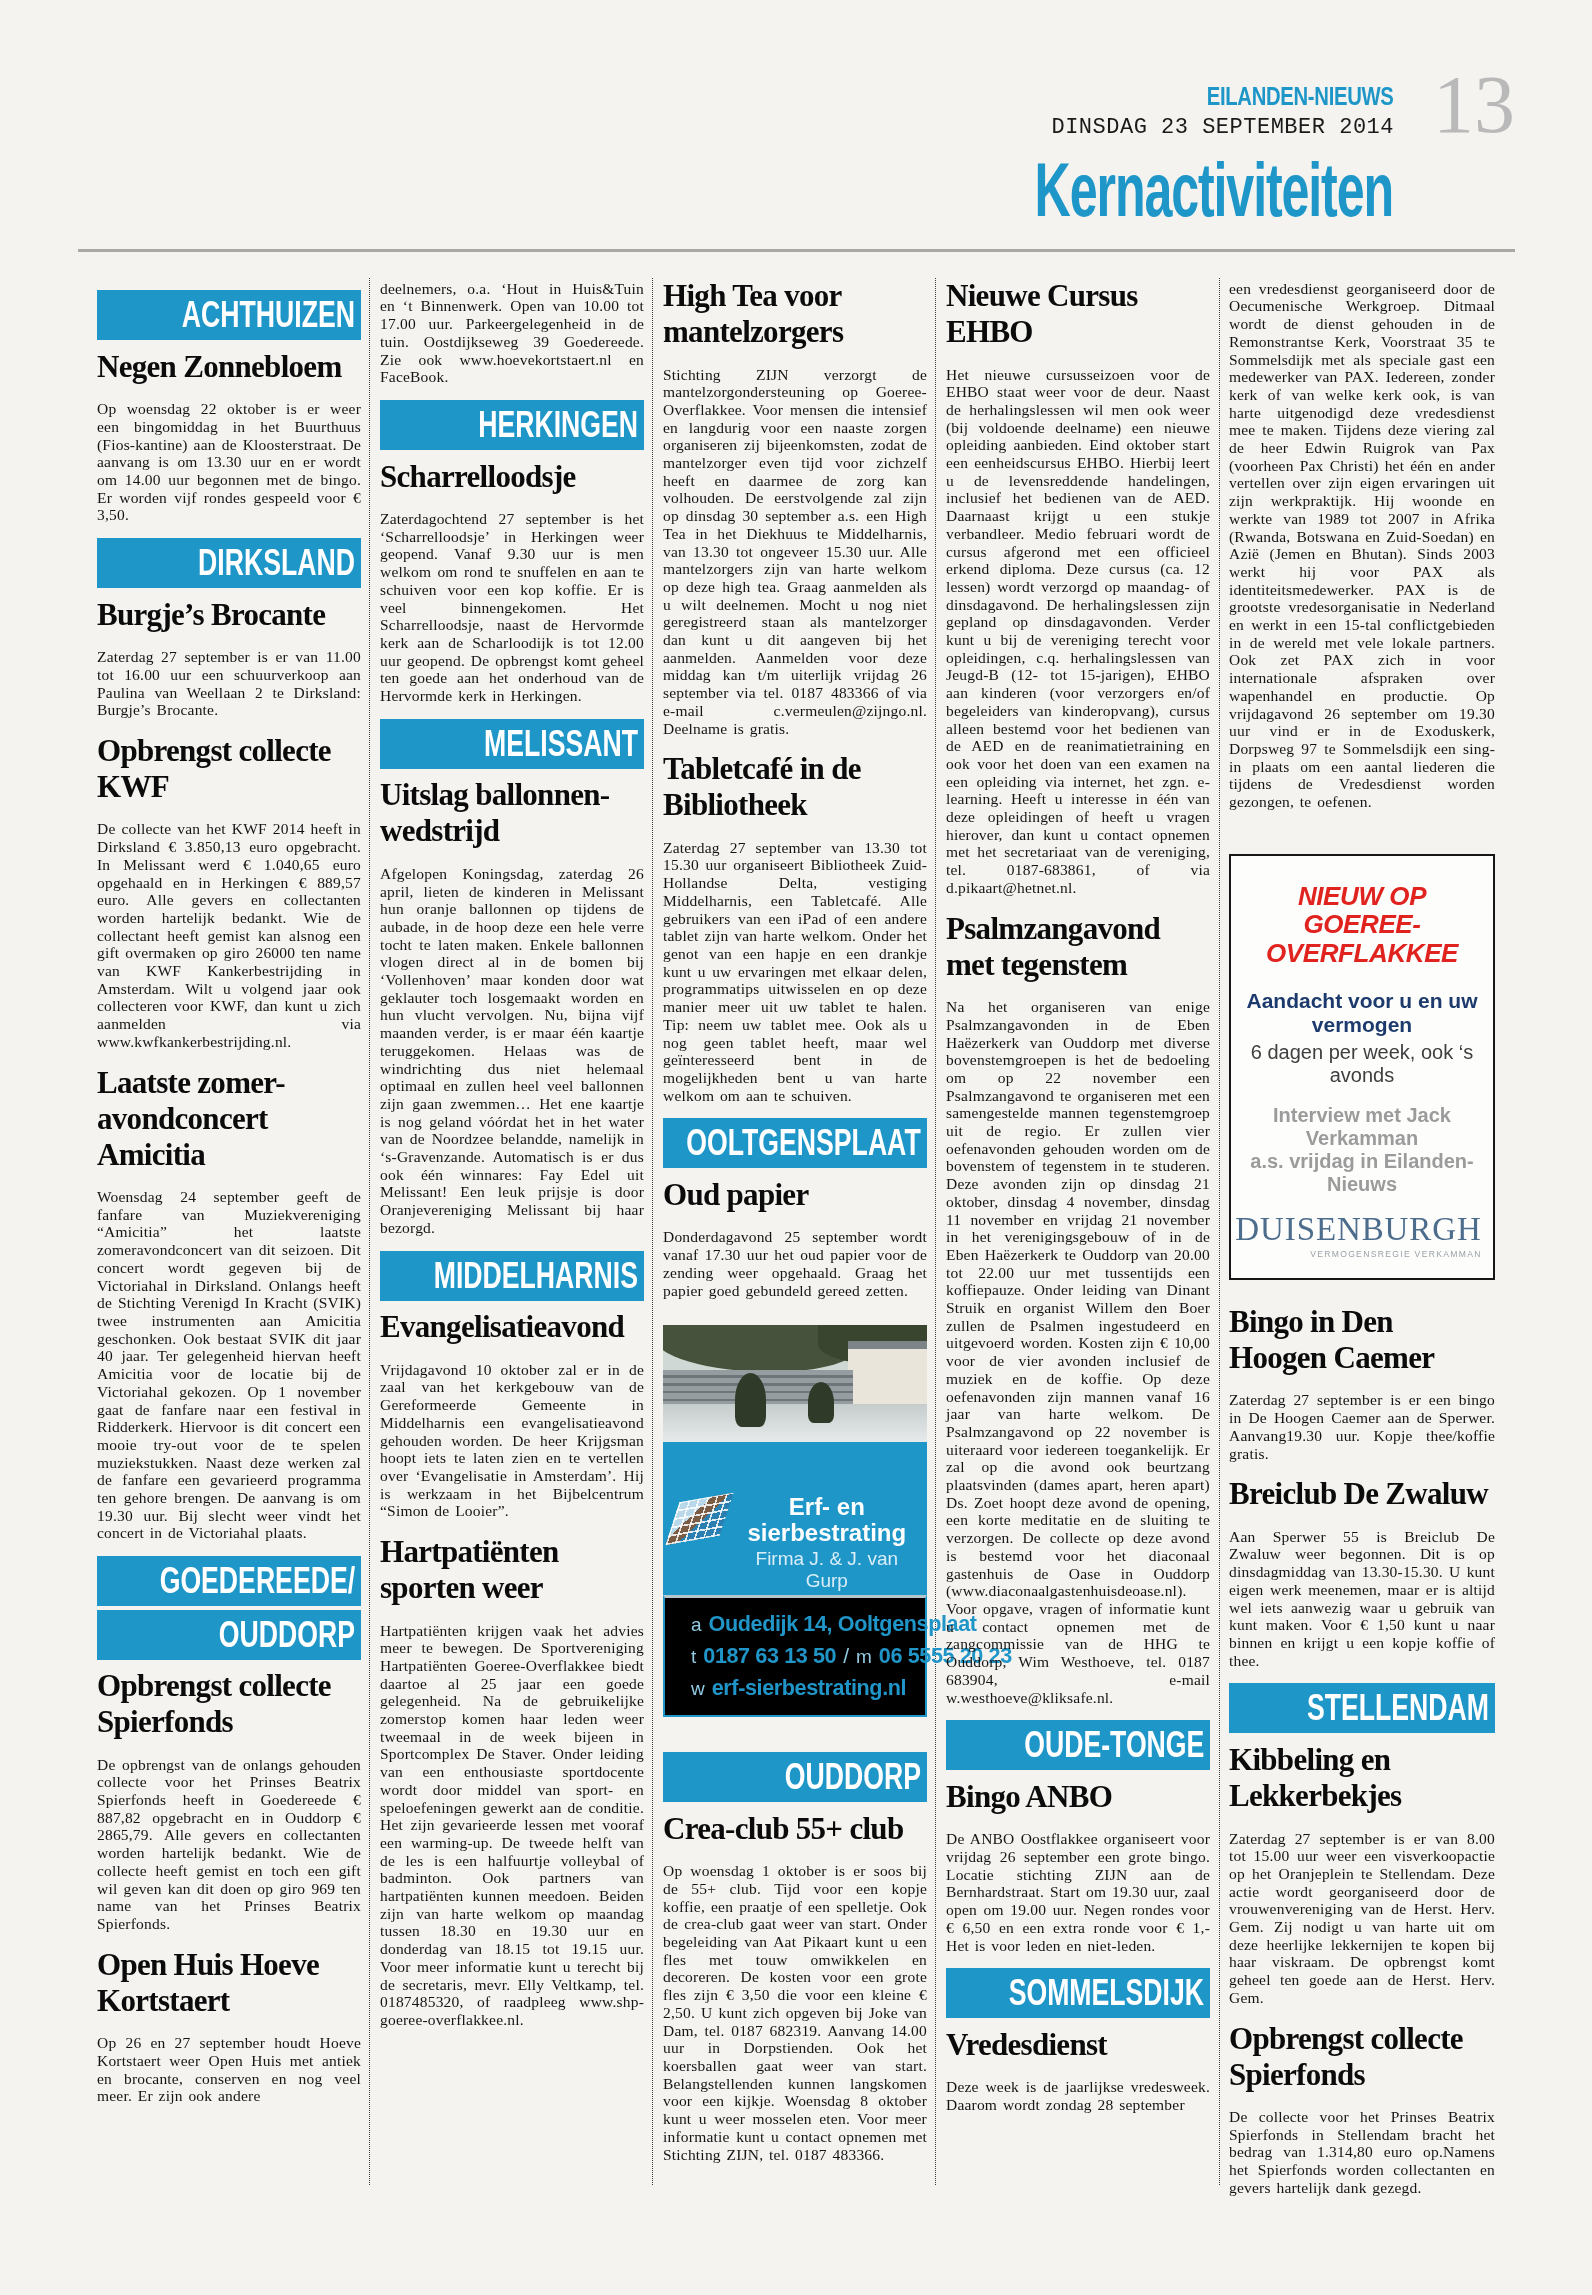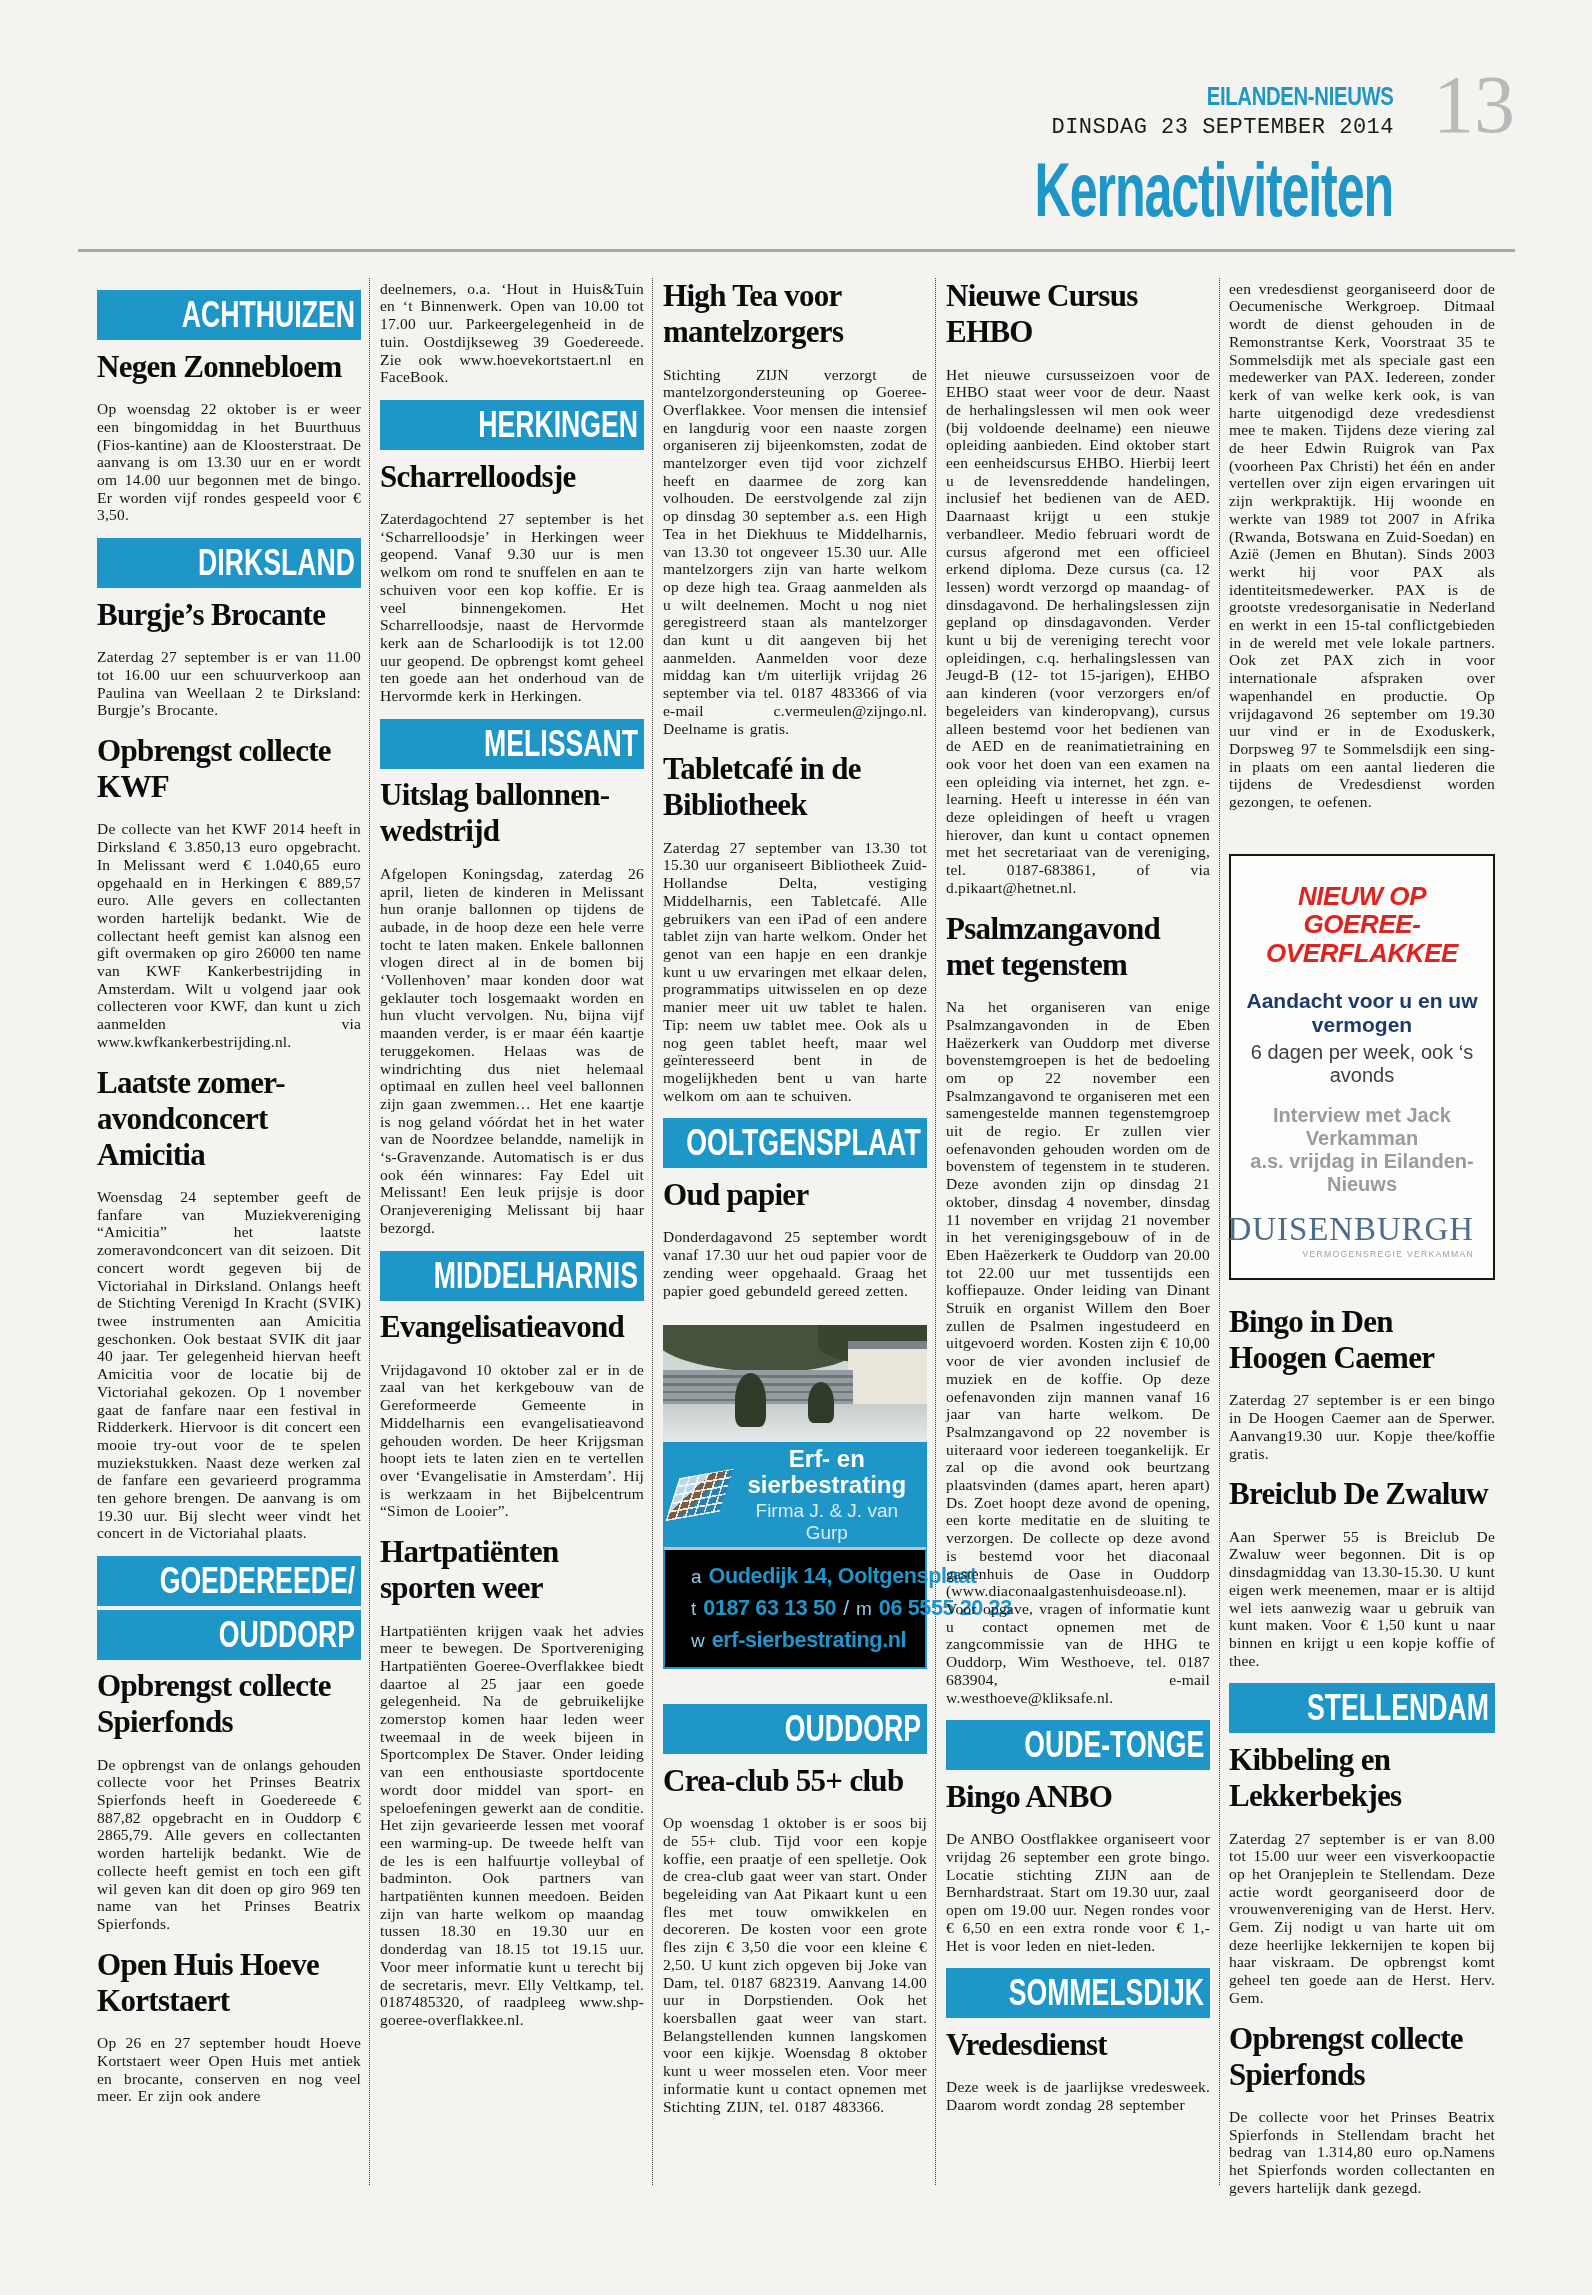--- a/index.html
+++ b/index.html
@@ -94,21 +94,21 @@
   .ap-tile-icon{
     width:55px;height:40px;flex:0 0 auto;
     background:
       repeating-linear-gradient(90deg,rgba(255,255,255,.85) 0 1.7px,transparent 1.7px 9.5px),
       repeating-linear-gradient(0deg,rgba(255,255,255,.85) 0 1.7px,transparent 1.7px 7.8px),
       linear-gradient(135deg,#b9d9ea 0 35%,#7a5b43 35% 55%,#2a7fb0 55% 100%);
     transform:rotate(-10deg) skewX(-28deg);
   }
   .ap-band-text{flex:1;text-align:center;color:#fff;}
   .ap-title{font-family:"Liberation Sans",sans-serif;font-weight:bold;
-    font-size:24px;line-height:1.1;}
+    font-size:24px;line-height:1.1;margin-top:48px;}
   .ap-sub{font-family:"Liberation Sans",sans-serif;font-size:19px;
     color:#d9eef8;line-height:1.15;margin-top:1.7px;text-align:center;}
   .ap-contact{
     background:#000000;border:2.6px solid var(--accent,#1e96c8);border-top:3.5px solid #b5c6cd;
     padding:10.4px 5.2px 10.4px 26px;
   }
   .ap-line{font-family:"Liberation Sans",sans-serif;line-height:29px;white-space:nowrap;}
   .ap-pre{color:#93cbe3;font-size:19px;margin-right:7px;}
   .ap-val{color:#2095c8;font-weight:bold;font-size:21.6px;letter-spacing:-0.4px;}
   .ap-sep{color:#93cbe3;font-size:21px;margin:0 7px;}
@@ -118,21 +118,21 @@
     padding:26px 12px 19px;text-align:center;
     font-family:"Liberation Sans",sans-serif;
   }
   .ai-new{
     color:var(--ad-red,#e0231e);font-weight:bold;font-style:italic;
     font-size:26px;line-height:28.5px;letter-spacing:-0.4px;
   }
   .ai-head{color:var(--ad-navy,#1d3a6d);font-weight:bold;font-size:21px;margin-top:22px;}
   .ai-sub{color:#3f3f3f;font-size:20px;margin-top:3.5px;}
   .ai-note{color:#9b9b9b;font-weight:bold;font-size:20px;line-height:23px;margin-top:17.3px;}
-  .ai-brand-row{display:flex;justify-content:flex-end;align-items:flex-start;gap:7px;margin-top:17.3px;}
+  .ai-brand-row{display:flex;justify-content:center;align-items:flex-start;gap:7px;margin-top:17.3px;}
   .ai-brand-name{
     font-family:"Liberation Serif",serif;font-size:33px;line-height:1;
     color:#4d6d8d;letter-spacing:0.9px;
   }
   .ai-brand-sub{
     font-family:"Liberation Sans",sans-serif;font-size:8.6px;letter-spacing:1.3px;
     color:#9aa1a8;text-transform:uppercase;text-align:right;margin-top:2.6px;
   }
   .ai-shield{
     width:26px;height:33px;margin-top:-5.2px;

